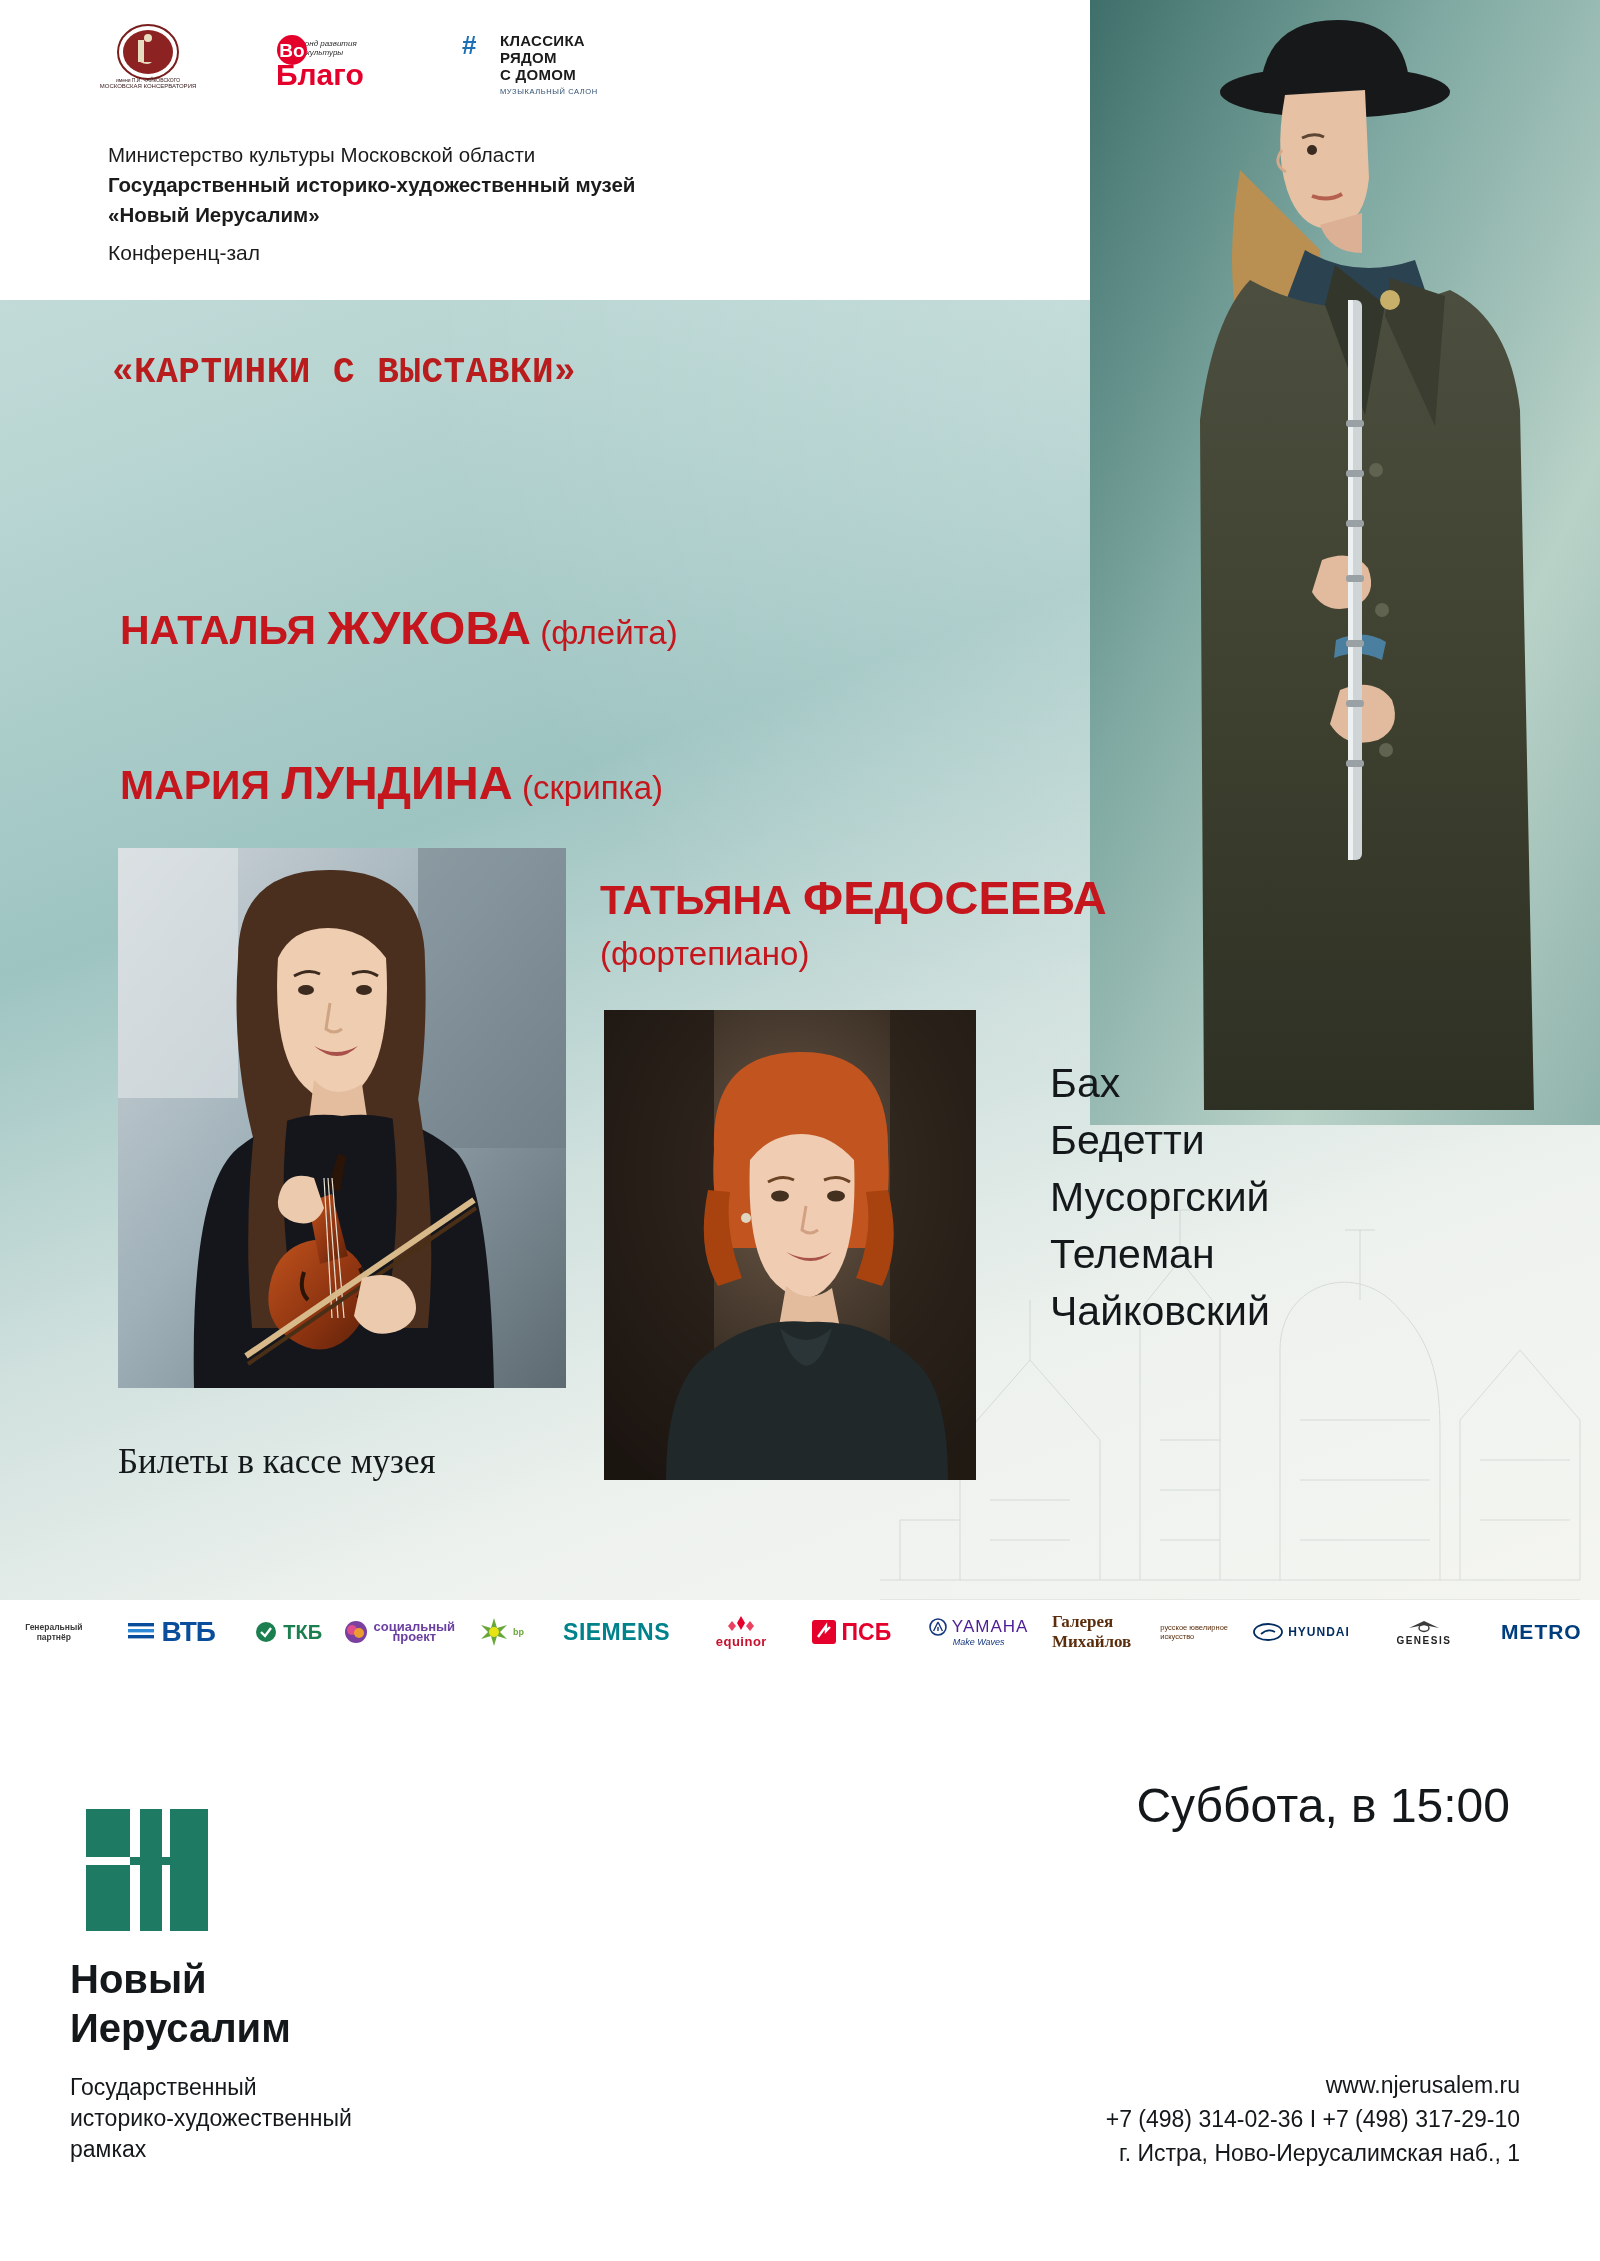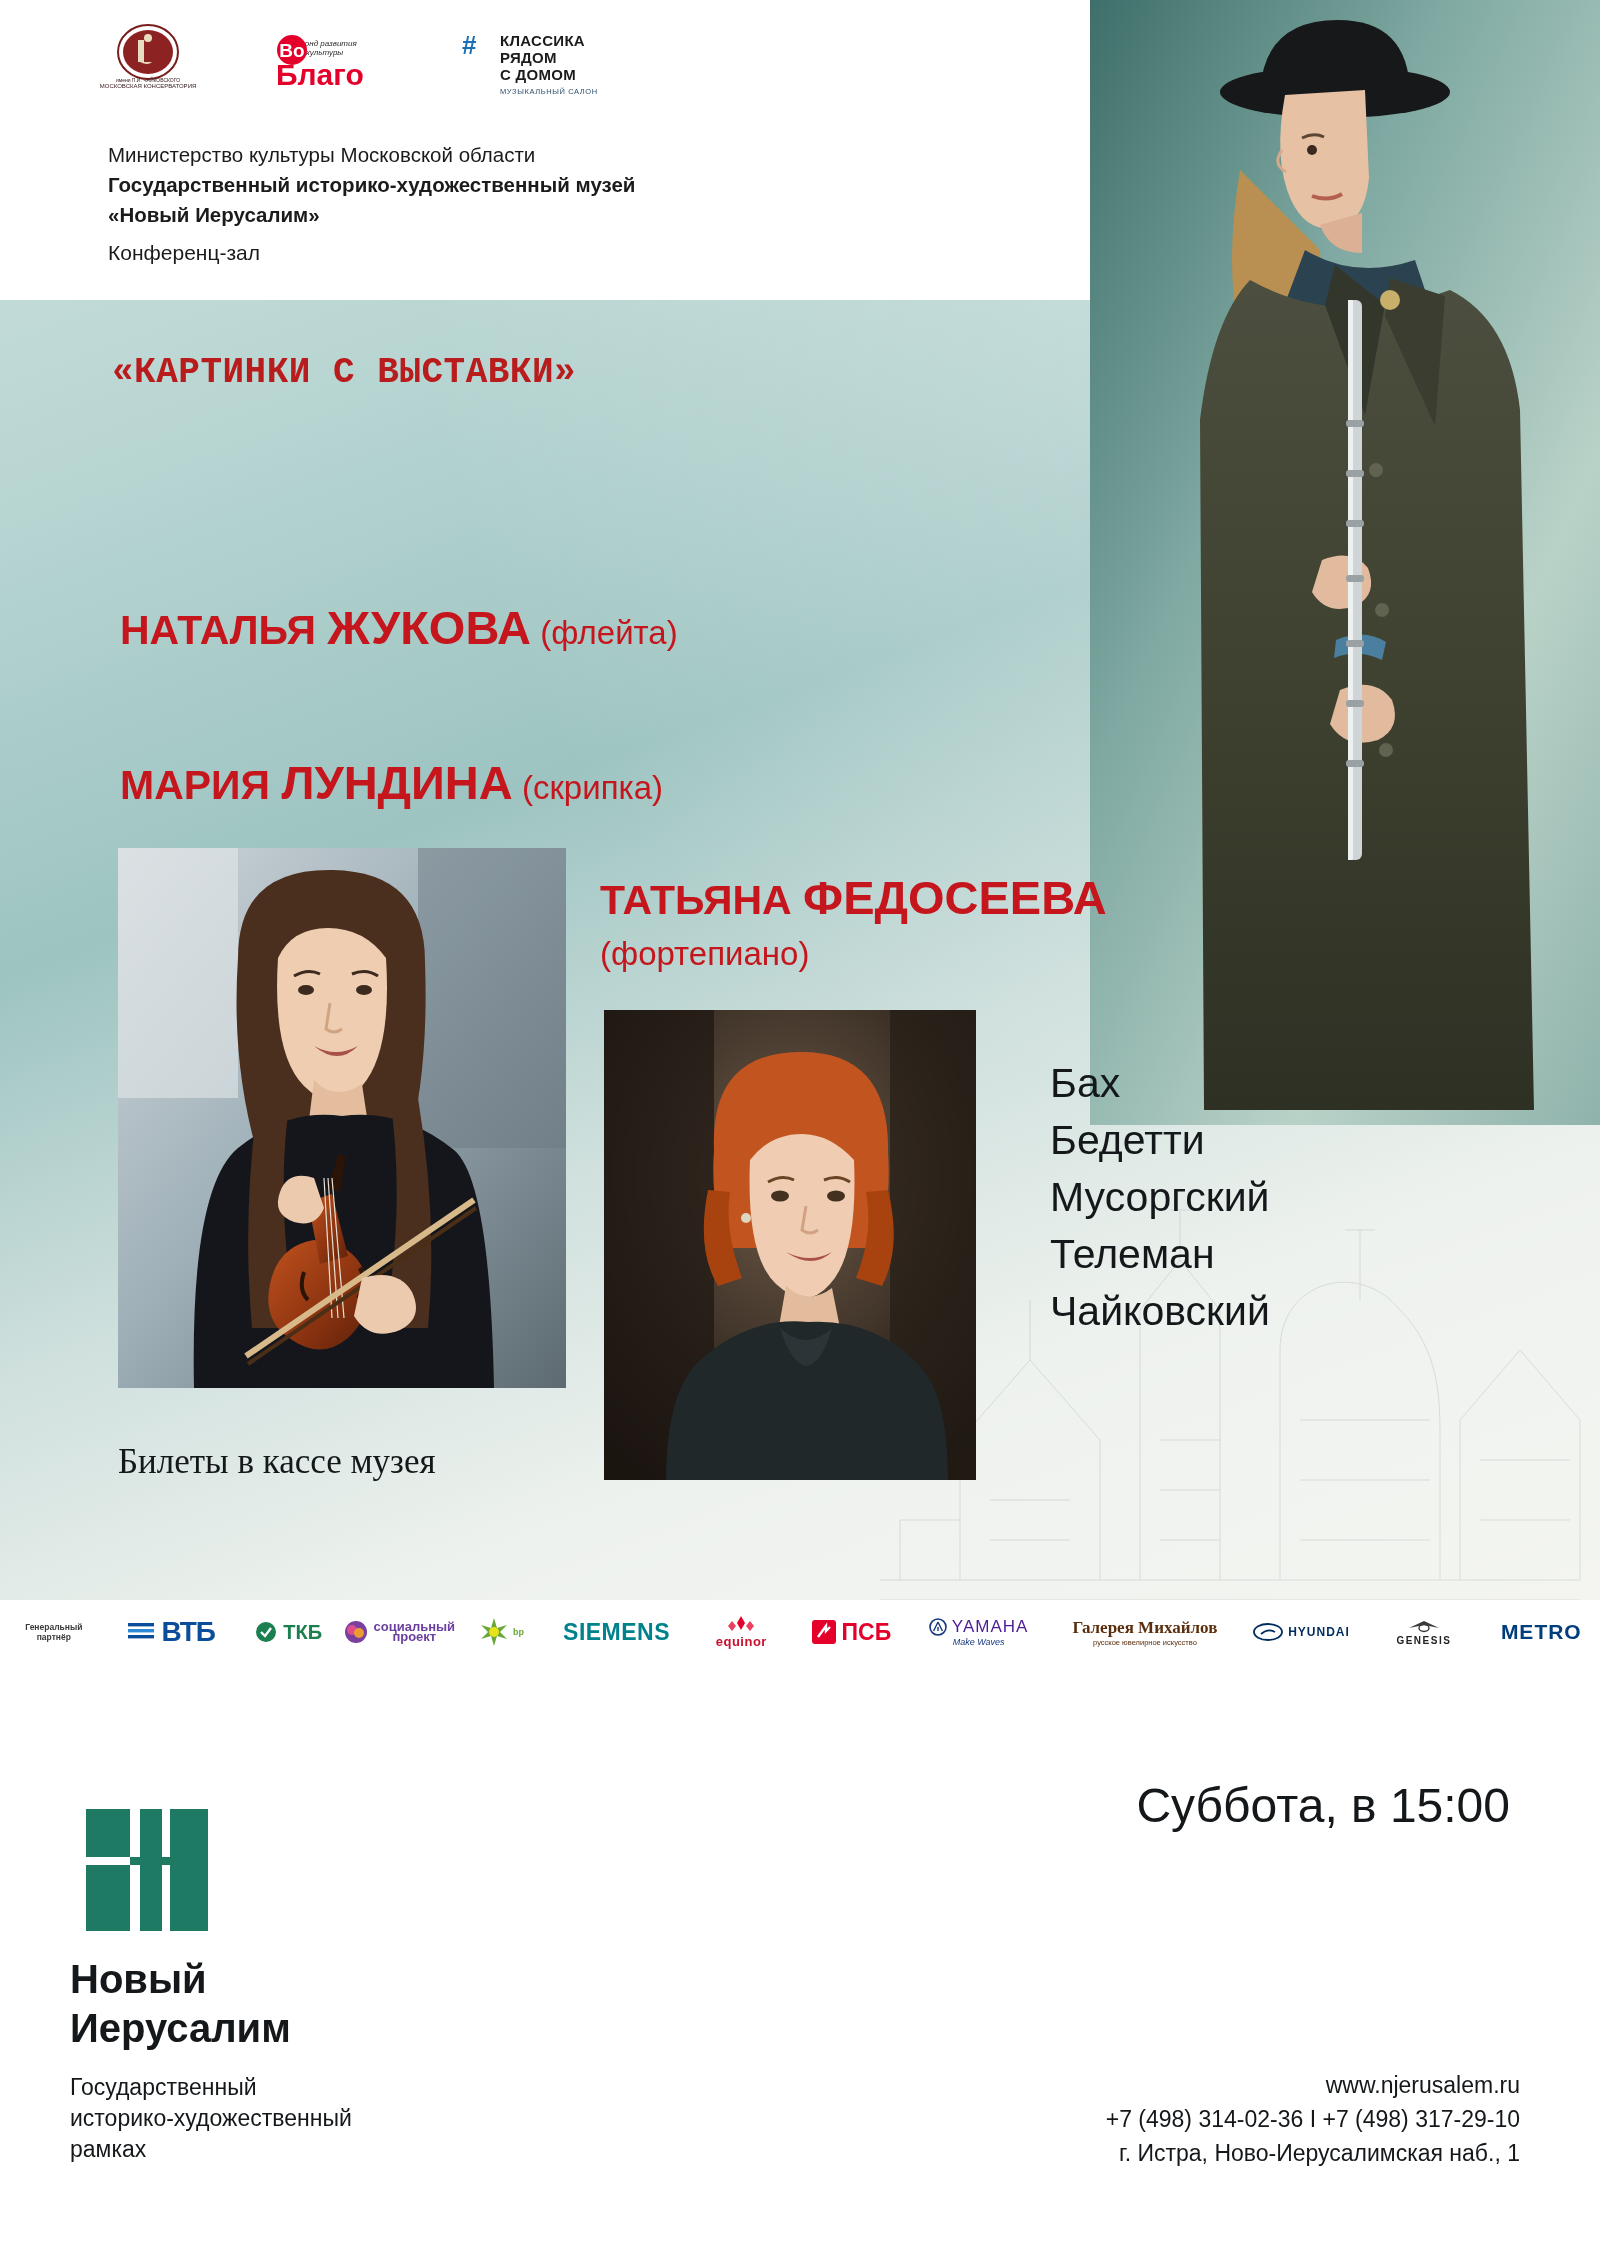--- a/index.html
+++ b/index.html
@@ -602,21 +602,21 @@
     <div class="sp" style="width:150px; flex-direction:column">
       <div style="display:flex;align-items:center">
         <svg width="18" height="18" viewBox="0 0 18 18">
             <circle cx="9" cy="9" r="8" fill="none" stroke="#14377d" stroke-width="1.6"></circle>
             <path d="M9 4 L4.6 13 M9 4 L13.4 13 M9 9 L9 13" stroke="#14377d" stroke-width="1.4" fill="none"></path>
           </svg>
         <span class="sp-yamaha-t" style="margin-left:5px">YAMAHA</span>
       </div>
       <span class="sp-yamaha-s">Make Waves</span>
     </div>
-    <div class="sp" style="width:190px; flex-direction:column">
+    <div class="sp" style="width:190px; flex-direction:row">
       <span class="sp-mikhailov-t">Галерея Михайлов</span>
       <span class="sp-mikhailov-s">русское ювелирное искусство</span>
     </div>
     <div class="sp" style="width:130px">
       <svg width="30" height="18" viewBox="0 0 30 18">
           <ellipse cx="15" cy="9" rx="14" ry="8" fill="none" stroke="#002c5f" stroke-width="1.8"></ellipse>
           <path d="M8 11 q7 -6 14 -2" stroke="#002c5f" stroke-width="1.8" fill="none"></path>
         </svg>
       <span class="sp-hyundai" style="margin-left:5px">HYUNDAI</span>
     </div>

